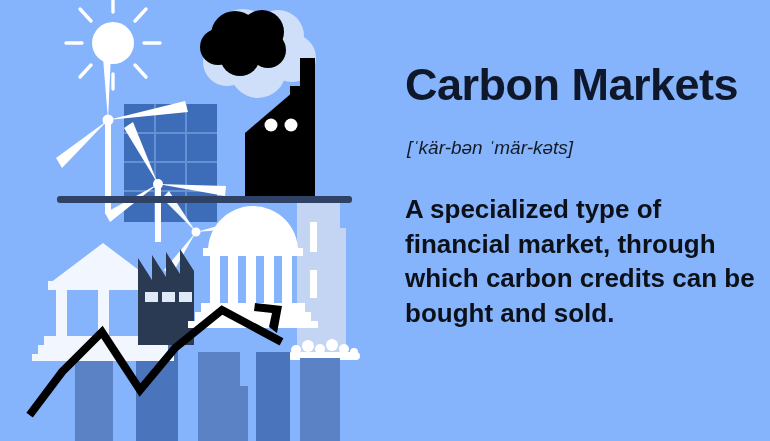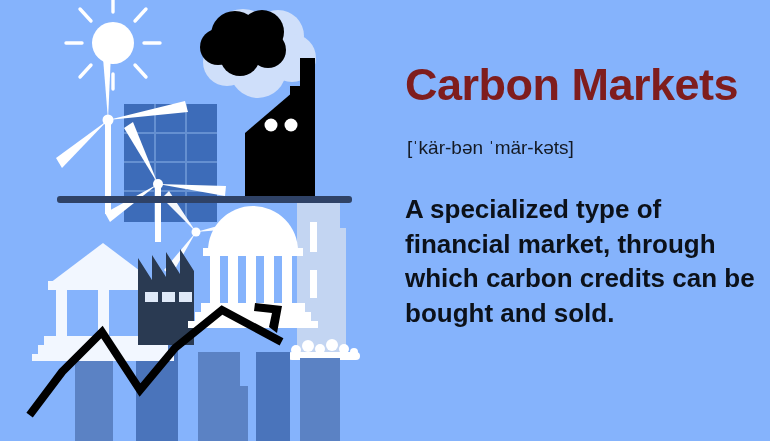--- a/index.html
+++ b/index.html
@@ -39,30 +39,31 @@
     height: 441px;
   }
   #title {
     position: absolute;
     left: 0;
     top: 62px;
     margin: 0;
     font-size: 45px;
     font-weight: bold;
     letter-spacing: -0.5px;
-    color: #7f1d1d;
+    color: #0f172a;
     line-height: 1;
     white-space: nowrap;
   }
   #pronunciation {
     position: absolute;
     left: 2px;
     top: 138px;
     margin: 0;
     font-size: 19px;
+    font-style: italic;
     color: #141a24;
     line-height: 1;
     white-space: nowrap;
   }
   #definition {
     position: absolute;
     left: 0;
     top: 192px;
     width: 350px;
     margin: 0;

